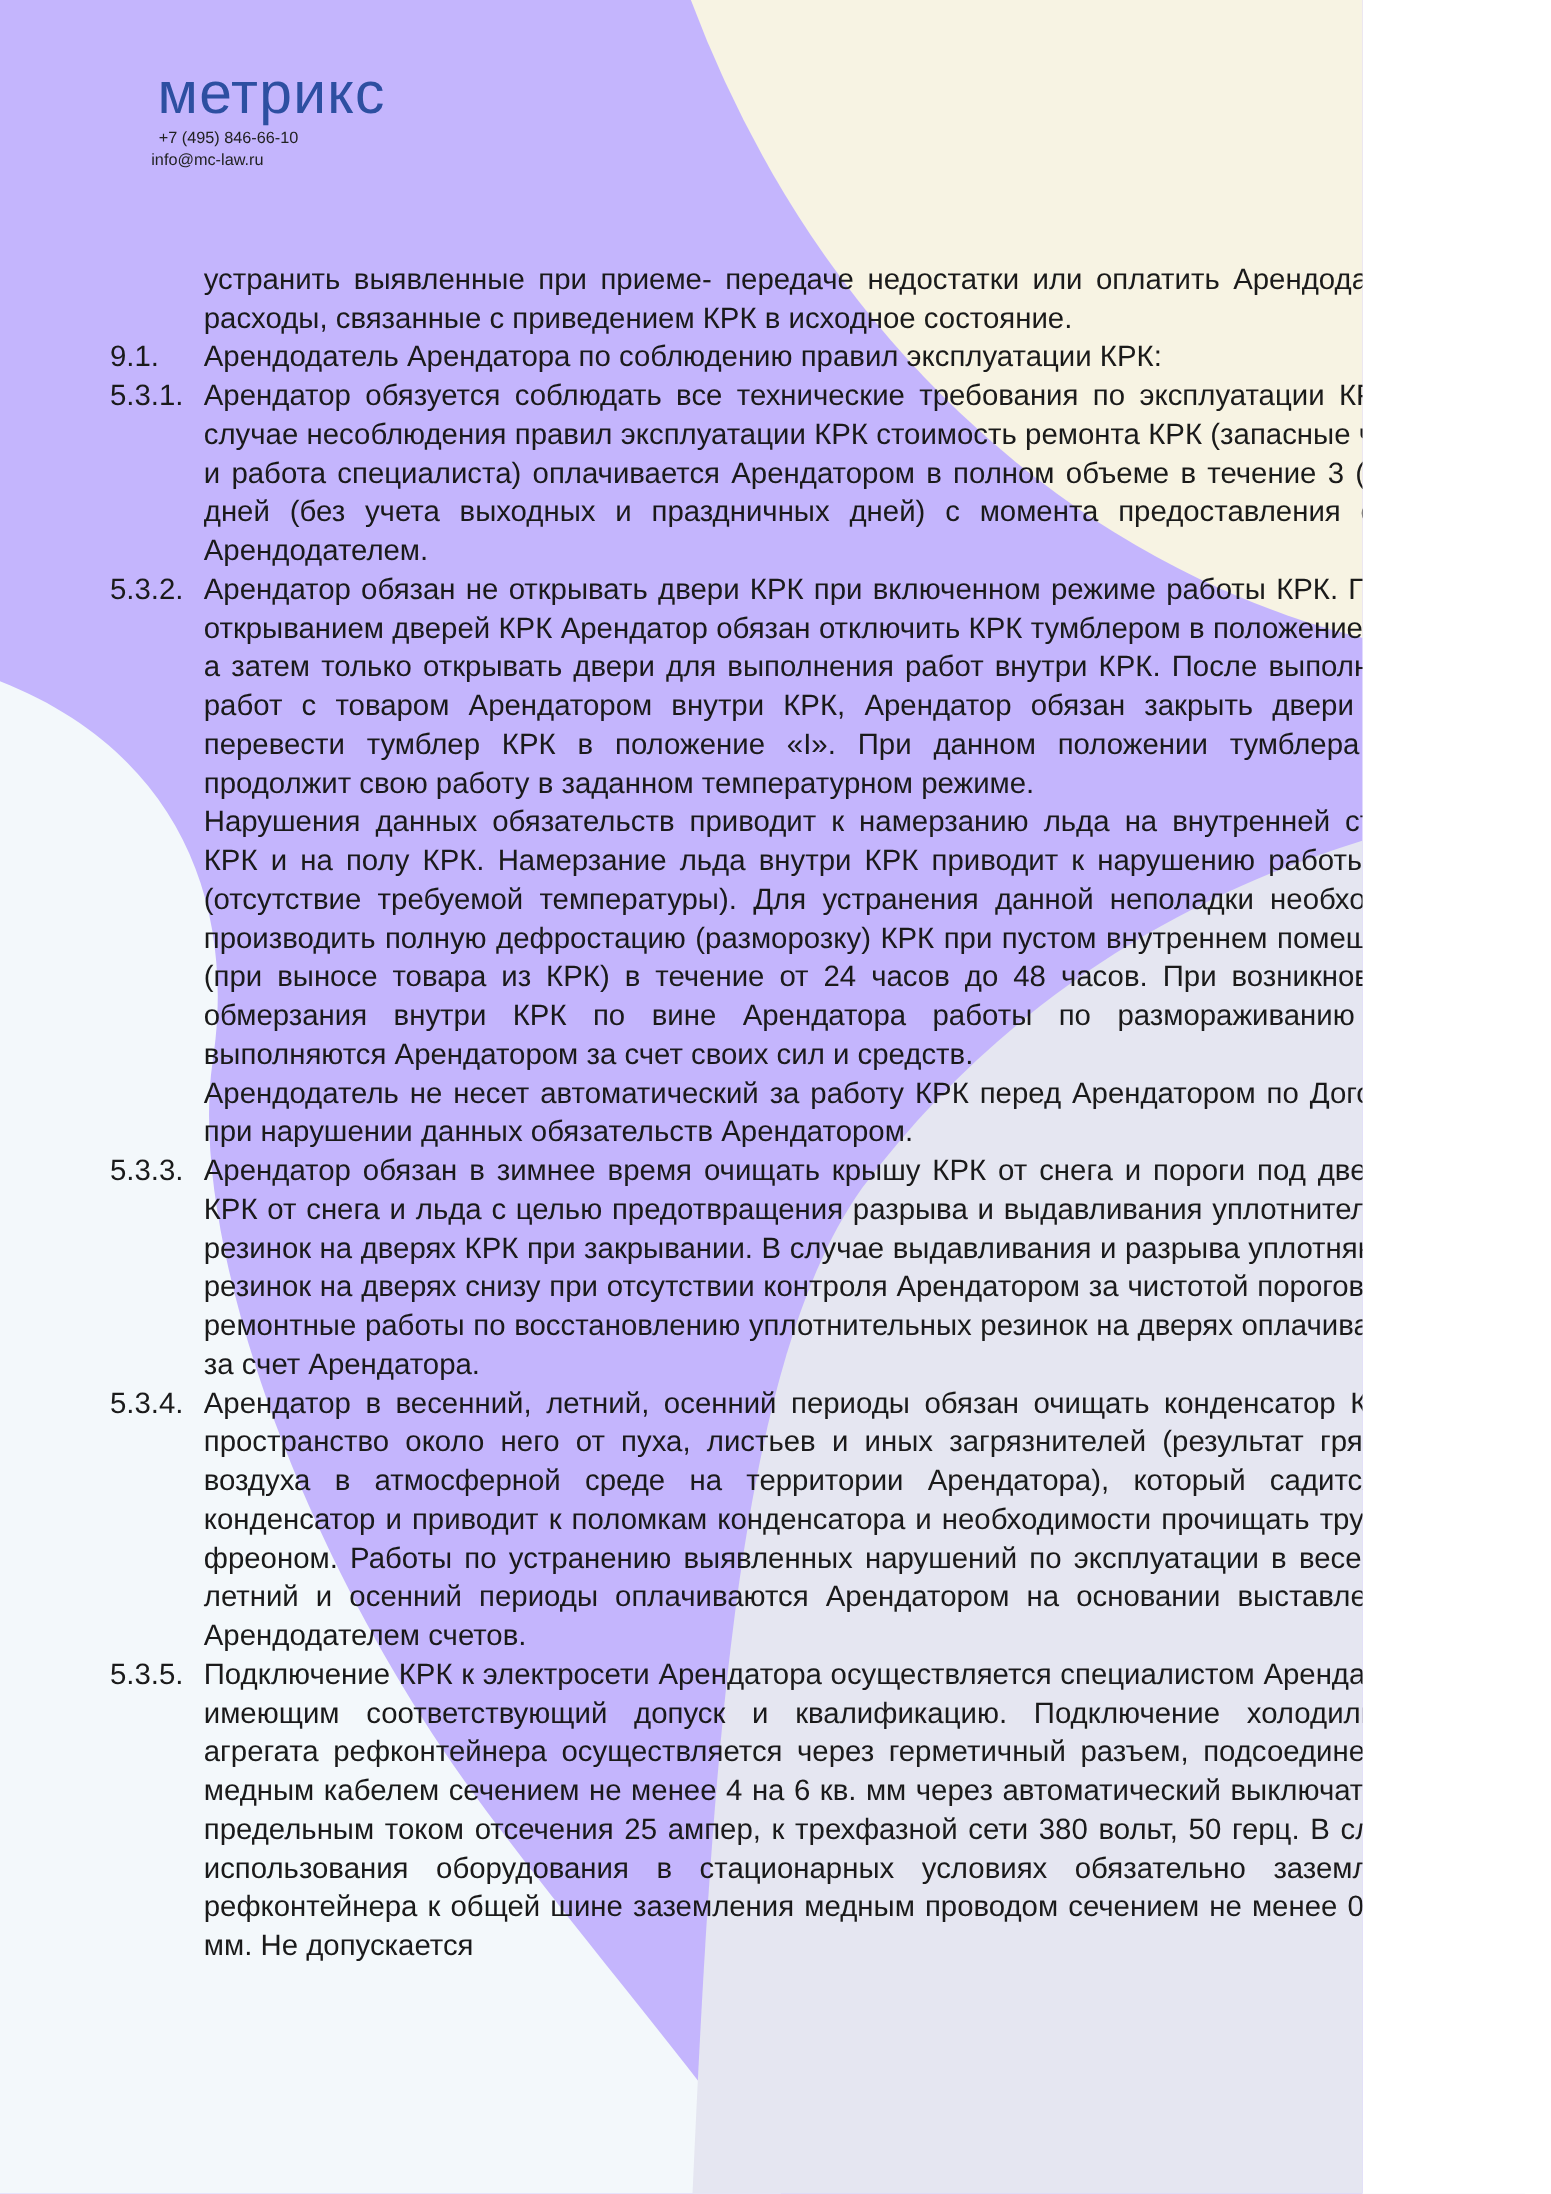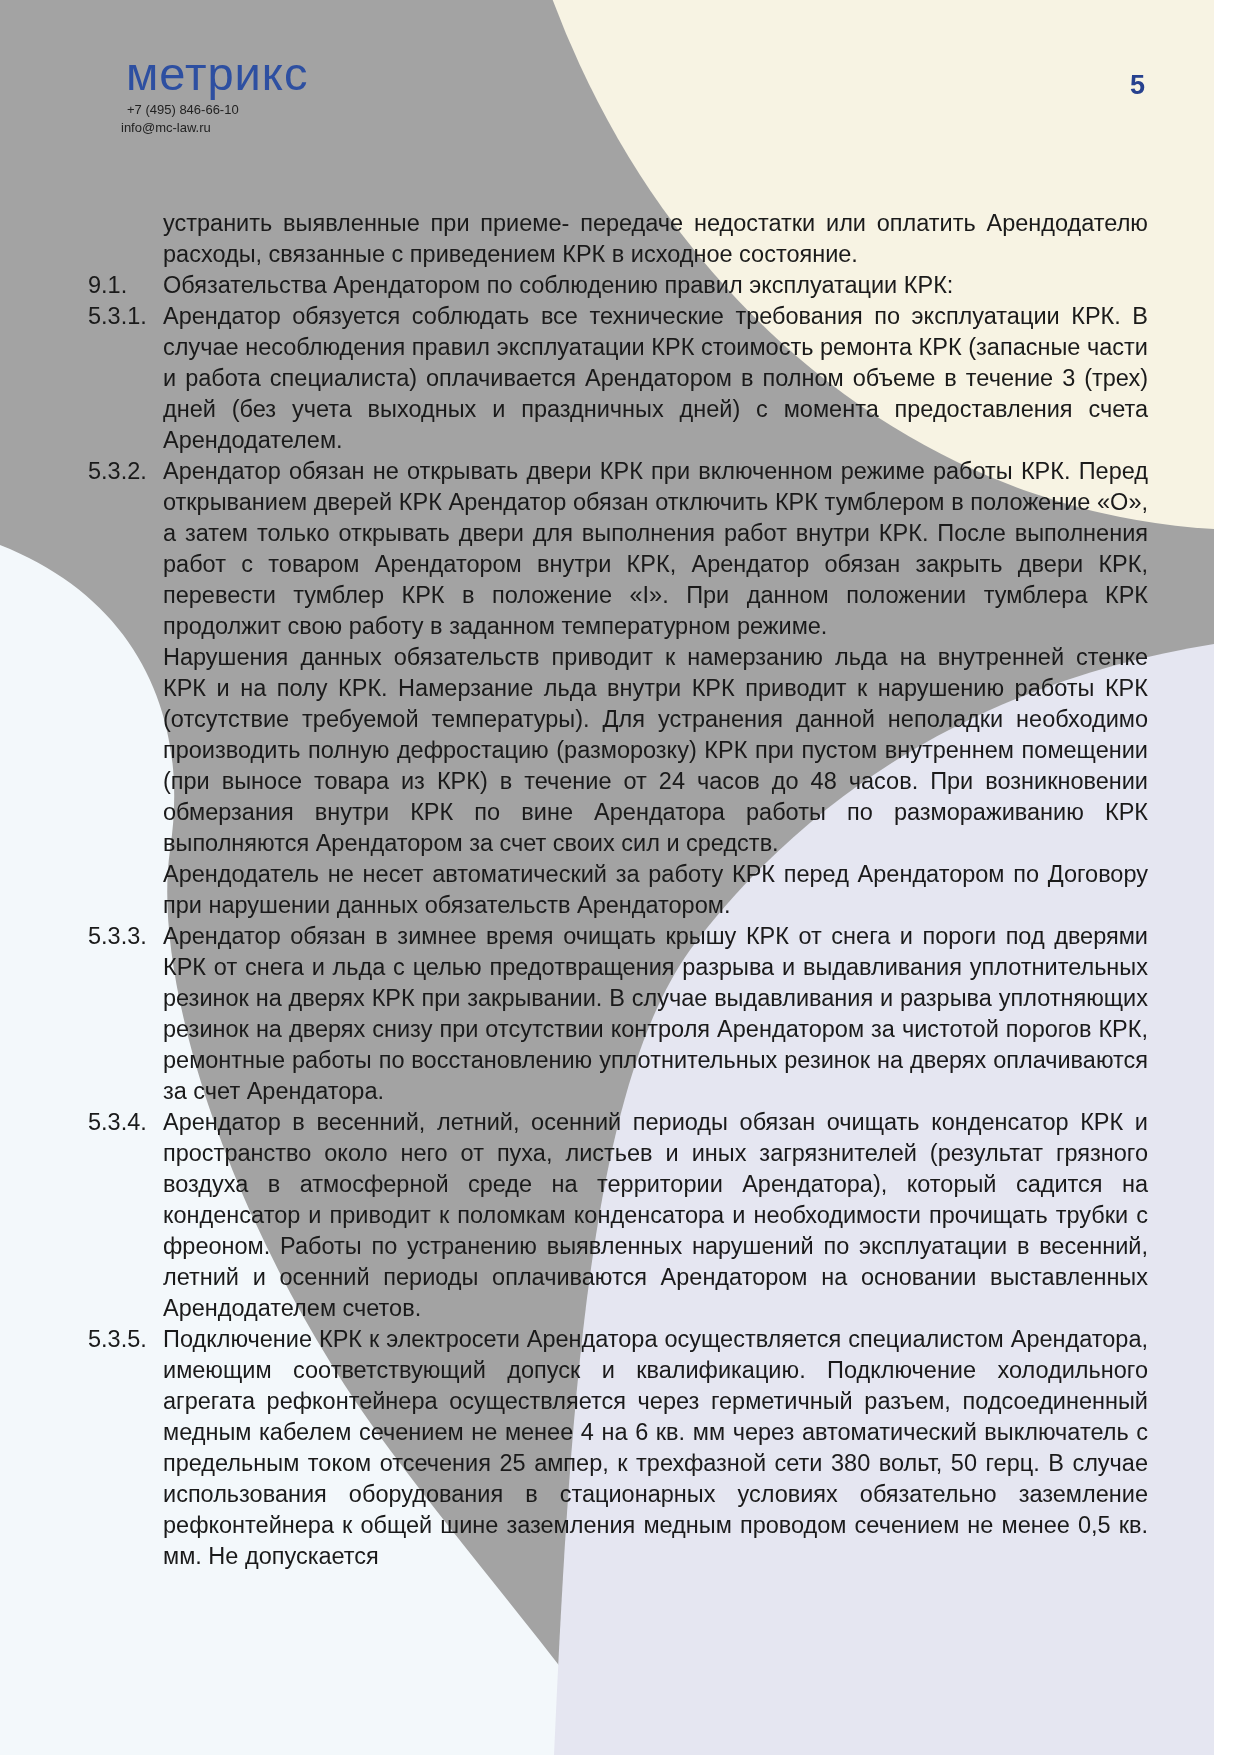--- a/index.html
+++ b/index.html
@@ -2,24 +2,24 @@
 <html style="--brand: #2d4fa1; --pagenum: #27418f; --text: #1a1a1a; --cream: #f7f3e3; --paleblue: #f3f8fb; --lavender: #e5e6f1;"><head>
 <meta charset="utf-8">
 <style>
   html, body {
     margin: 0;
     padding: 0;
     background: #ffffff;
   }
   .page {
     position: relative;
-    width: 1214px;
+    width: 1090px;
     height: 1755px;
     overflow: hidden;
-    background: #a3a3a3;
+    background: #c4b5fd;
     font-family: "Liberation Sans", sans-serif;
     color: var(--text, #1a1a1a);
   }
   .bg {
     position: absolute;
     left: 0; top: 0;
     width: 1241px;
     height: 1755px;
     z-index: 0;
   }
@@ -105,21 +105,21 @@
     <div class="page-number">5</div>
 
     <div class="doc">
   <div class="clause">
     <div class="num"></div>
     <div class="para">устранить выявленные при приеме- передаче недостатки или оплатить Арендодателю расходы, связанные с приведением КРК в исходное состояние.</div>
   </div>
 
   <div class="clause">
     <div class="num">9.1.</div>
-    <div class="para">Обязательства Арендатором по соблюдению правил эксплуатации КРК:</div>
+    <div class="para">Арендодатель Арендатора по соблюдению правил эксплуатации КРК:</div>
   </div>
 
   <div class="clause">
     <div class="num">5.3.1.</div>
     <div class="para">Арендатор обязуется соблюдать все технические требования по эксплуатации КРК. В случае несоблюдения правил эксплуатации КРК стоимость ремонта КРК (запасные части и работа специалиста) оплачивается Арендатором в полном объеме в течение 3 (трех) дней (без учета выходных и праздничных дней) с момента предоставления счета Арендодателем.</div>
   </div>
 
   <div class="clause">
     <div class="num">5.3.2.</div>
     <div class="para">Арендатор обязан не открывать двери КРК при включенном режиме работы КРК. Перед открыванием дверей КРК Арендатор обязан отключить КРК тумблером в положение «О», а затем только открывать двери для выполнения работ внутри КРК. После выполнения работ с товаром Арендатором внутри КРК, Арендатор обязан закрыть двери КРК, перевести тумблер КРК в положение «I». При данном положении тумблера КРК продолжит свою работу в заданном температурном режиме.</div>

